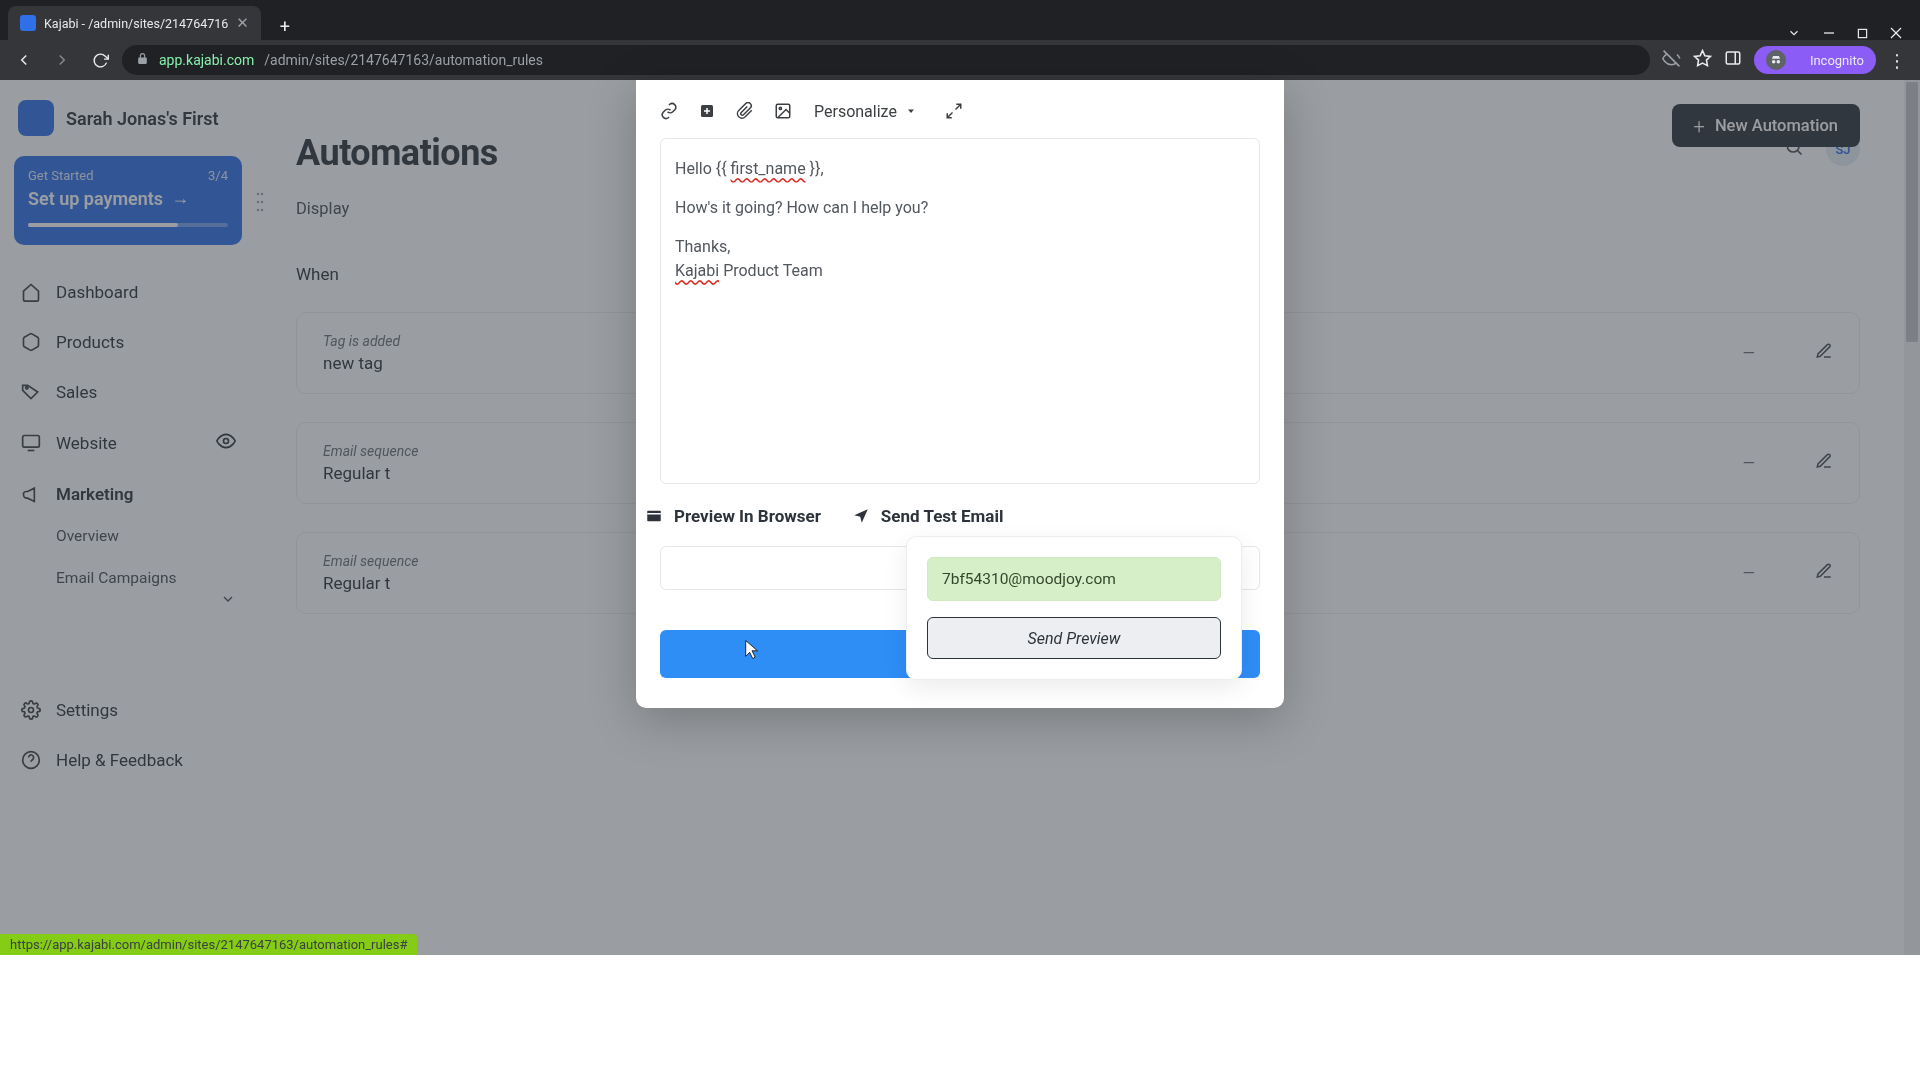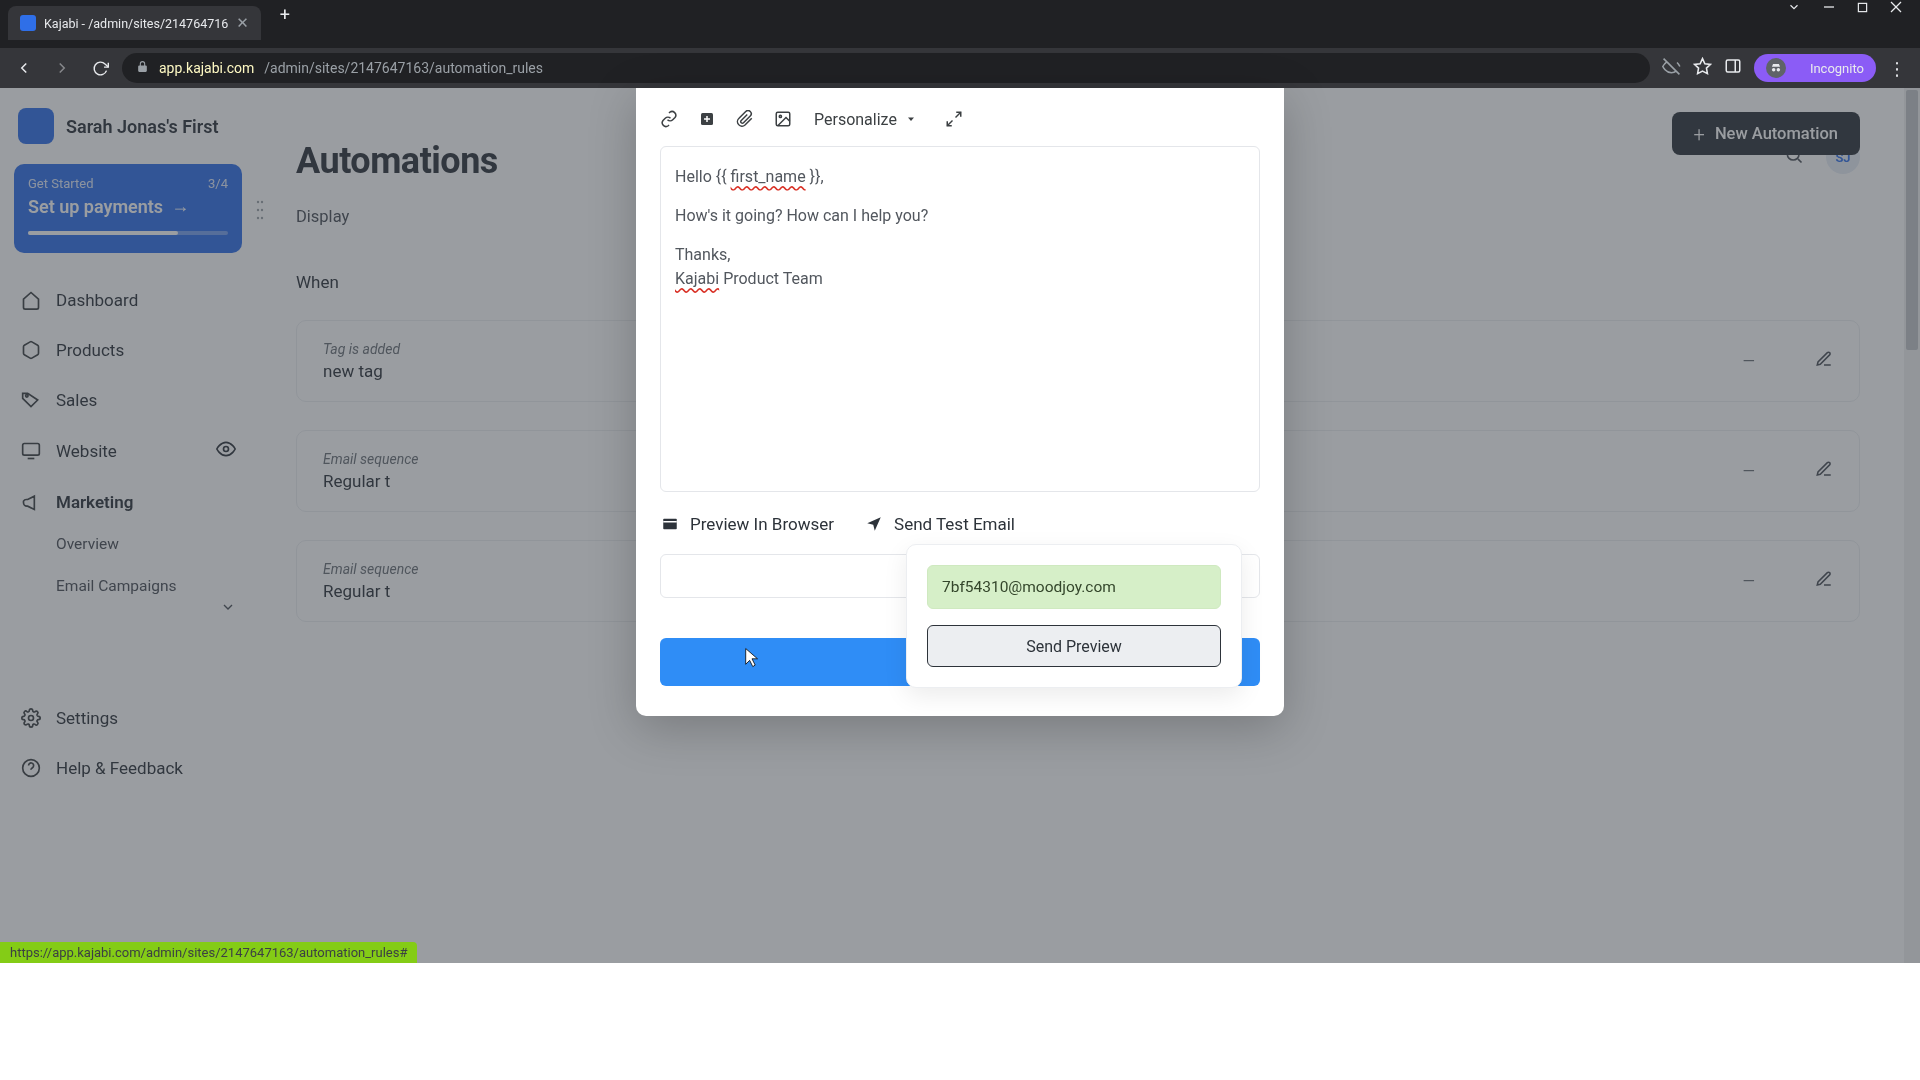--- a/index.html
+++ b/index.html
@@ -1,31 +1,31 @@
 <!DOCTYPE html>
 <html><head>
 <meta charset="utf-8">
 <style>
   * { margin: 0; padding: 0; box-sizing: border-box; font-family: -apple-system, BlinkMacSystemFont, "Segoe UI", Roboto, Helvetica, Arial, sans-serif; }
   body { background: #ffffff; overflow: hidden; }
 
   
-  .browser-titlebar { height: 48px; background: #202124; display: flex; align-items: flex-start; }
+  .browser-titlebar { height: 40px; background: #202124; display: flex; align-items: flex-end; }
   .tab { display: flex; align-items: center; background: #35363a; border-radius: 8px 8px 0 0; height: 34px; margin-left: 8px; margin-top: 6px; padding: 0 12px; min-width: 240px; gap: 8px; color: #e8eaed; font-size: 12.5px; }
   .tab .favicon { width: 16px; height: 16px; background: #2f6fe8; border-radius: 3px; }
   .tab .close { font-size: 15px; color: #9aa0a6; margin-left: auto; }
   .new-tab { width: 28px; height: 28px; border-radius: 50%; margin-left: 10px; display:flex; align-items:center; justify-content:center; color:#e8eaed; font-size:18px;}
   .window-controls { margin-left: auto; display: flex; gap: 22px; padding-right: 18px; color: #e8eaed; align-items: center; }
   .window-controls span svg { display:block; }
 
   .browser-toolbar { height: 40px; background: #35363a; display: flex; align-items: center; padding: 0 8px; gap: 6px; color: #e8eaed; }
   .nav-btn { width: 32px; height: 32px; display:flex; align-items:center; justify-content:center; border-radius:50%; color:#e8eaed;}
   .address-bar { flex: 1; height: 30px; background: #202124; border-radius: 15px; display: flex; align-items: center; padding: 0 14px; gap: 10px; color: #e8eaed; font-size: 14px; }
   .address-bar .lock { font-size: 12px; color: #9aa0a6;}
-  .address-bar .url-host { color: #fef9c3; }
+  .address-bar .url-host { color: #86efac; }
   .address-bar .url-path { color: #9aa0a6; }
   .toolbar-right { display: flex; align-items: center; gap: 12px; padding: 0 6px; }
   .incognito-pill { display:flex; align-items:center; gap:24px; background:#8b5cf6; padding:4px 12px; border-radius:16px; font-size:13px; }
   .incog-icon { width:20px; height:20px; border-radius:50%; background:#5f6368; display:flex; align-items:center;justify-content:center; font-size:11px; }
 
   
   .page { position: relative; height: 875px; background: #ffffff; display: flex; }
 
   
   .sidebar { width: 260px; flex-shrink: 0; padding: 10px 14px 10px 10px; position:relative; }
@@ -82,27 +82,27 @@
 
   .modal { position:absolute; left: 50%; transform: translateX(-50%); top: 0; width: 648px; background:#fff; border-radius: 0 0 10px 10px; box-shadow: 0 12px 48px rgba(0,0,0,.22); padding-bottom: 30px;}
   .editor-toolbar { display:flex; align-items:center; gap: 4px; padding: 14px 16px 10px 16px;}
   .tool-btn { width:34px; height:34px; display:flex; align-items:center; justify-content:center; border-radius:6px; color:#3c4043;}
   .personalize { display:flex; align-items:center; gap:8px; padding: 6px 10px; color:#3c4043; font-size:16px;}
 
   .editor-frame { margin: 0 24px; border:1px solid #e4e6ea; border-radius:6px; min-height: 346px; padding: 18px 14px 14px 14px; font-size:16px; color:#52575e; line-height:1.55;}
   .editor-frame .para { margin-bottom: 14px; }
   .underline-word { text-decoration-line: underline; text-decoration-style: wavy; text-decoration-color: #d93025; text-underline-offset: 3px;}
 
-  .preview-row { display:flex; gap: 30px; padding: 22px 24px 0 24px; align-items:flex-start;}
+  .preview-row { display:flex; gap: 30px; padding: 22px 24px 0 8px; align-items:flex-start;font-weight:bold;}
   .preview-link { display:flex; align-items:center; gap:10px; color:#2d333a; font-size:17px; cursor:pointer;}
   .preview-link .glyph { width:20px; height:20px; display:flex; align-items:center; justify-content:center;}
 
   .send-popover { position:absolute; left: 270px; top: 456px; width: 336px; background:#fff; border:1px solid #eceef1; border-radius:10px; padding: 20px; box-shadow: 0 8px 24px rgba(0,0,0,.08);}
   .email-input { width:100%; height:44px; border-radius:6px; border:1px solid #cfe9c0; background:#d6efc8; padding: 0 14px; font-size:15.5px; color:#34462b;}
-  .send-preview-btn { width:100%; height:42px; margin-top:16px; background:#eceef1; border:1.5px solid #2d333a; border-radius:6px; font-size:16px; color:#2d333a; cursor:pointer;}
+  .send-preview-btn { width:100%; height:42px; margin-top:16px; background:#eceef1; border:1.5px solid #2d333a; border-radius:6px; font-size:16px; color:#2d333a; cursor:pointer;font-style:italic;}
 
   .delay-input { margin: 20px 24px 0 24px; height:44px; border:1px solid #e4e6ea; border-radius:6px;}
 
   .save-btn { display:block; margin: 40px 24px 0 24px; height:48px; background:#2f8df6; color:#fff; border:none; border-radius:6px; font-size:17px; cursor:pointer; width: calc(100% - 48px);}
 
   
   .status-bar { position:absolute; bottom:0; left:0; background:#84cc16; color:#3c4043; font-size:13px; padding: 3px 10px; border-top-right-radius:4px;text-align:center;}
 
   .cursor { position:absolute; width:16px; height:22px; pointer-events:none; }
   .scroll-track { position:absolute; right:0; top:0; bottom:0; width:16px; background:#f1f1f1; }

